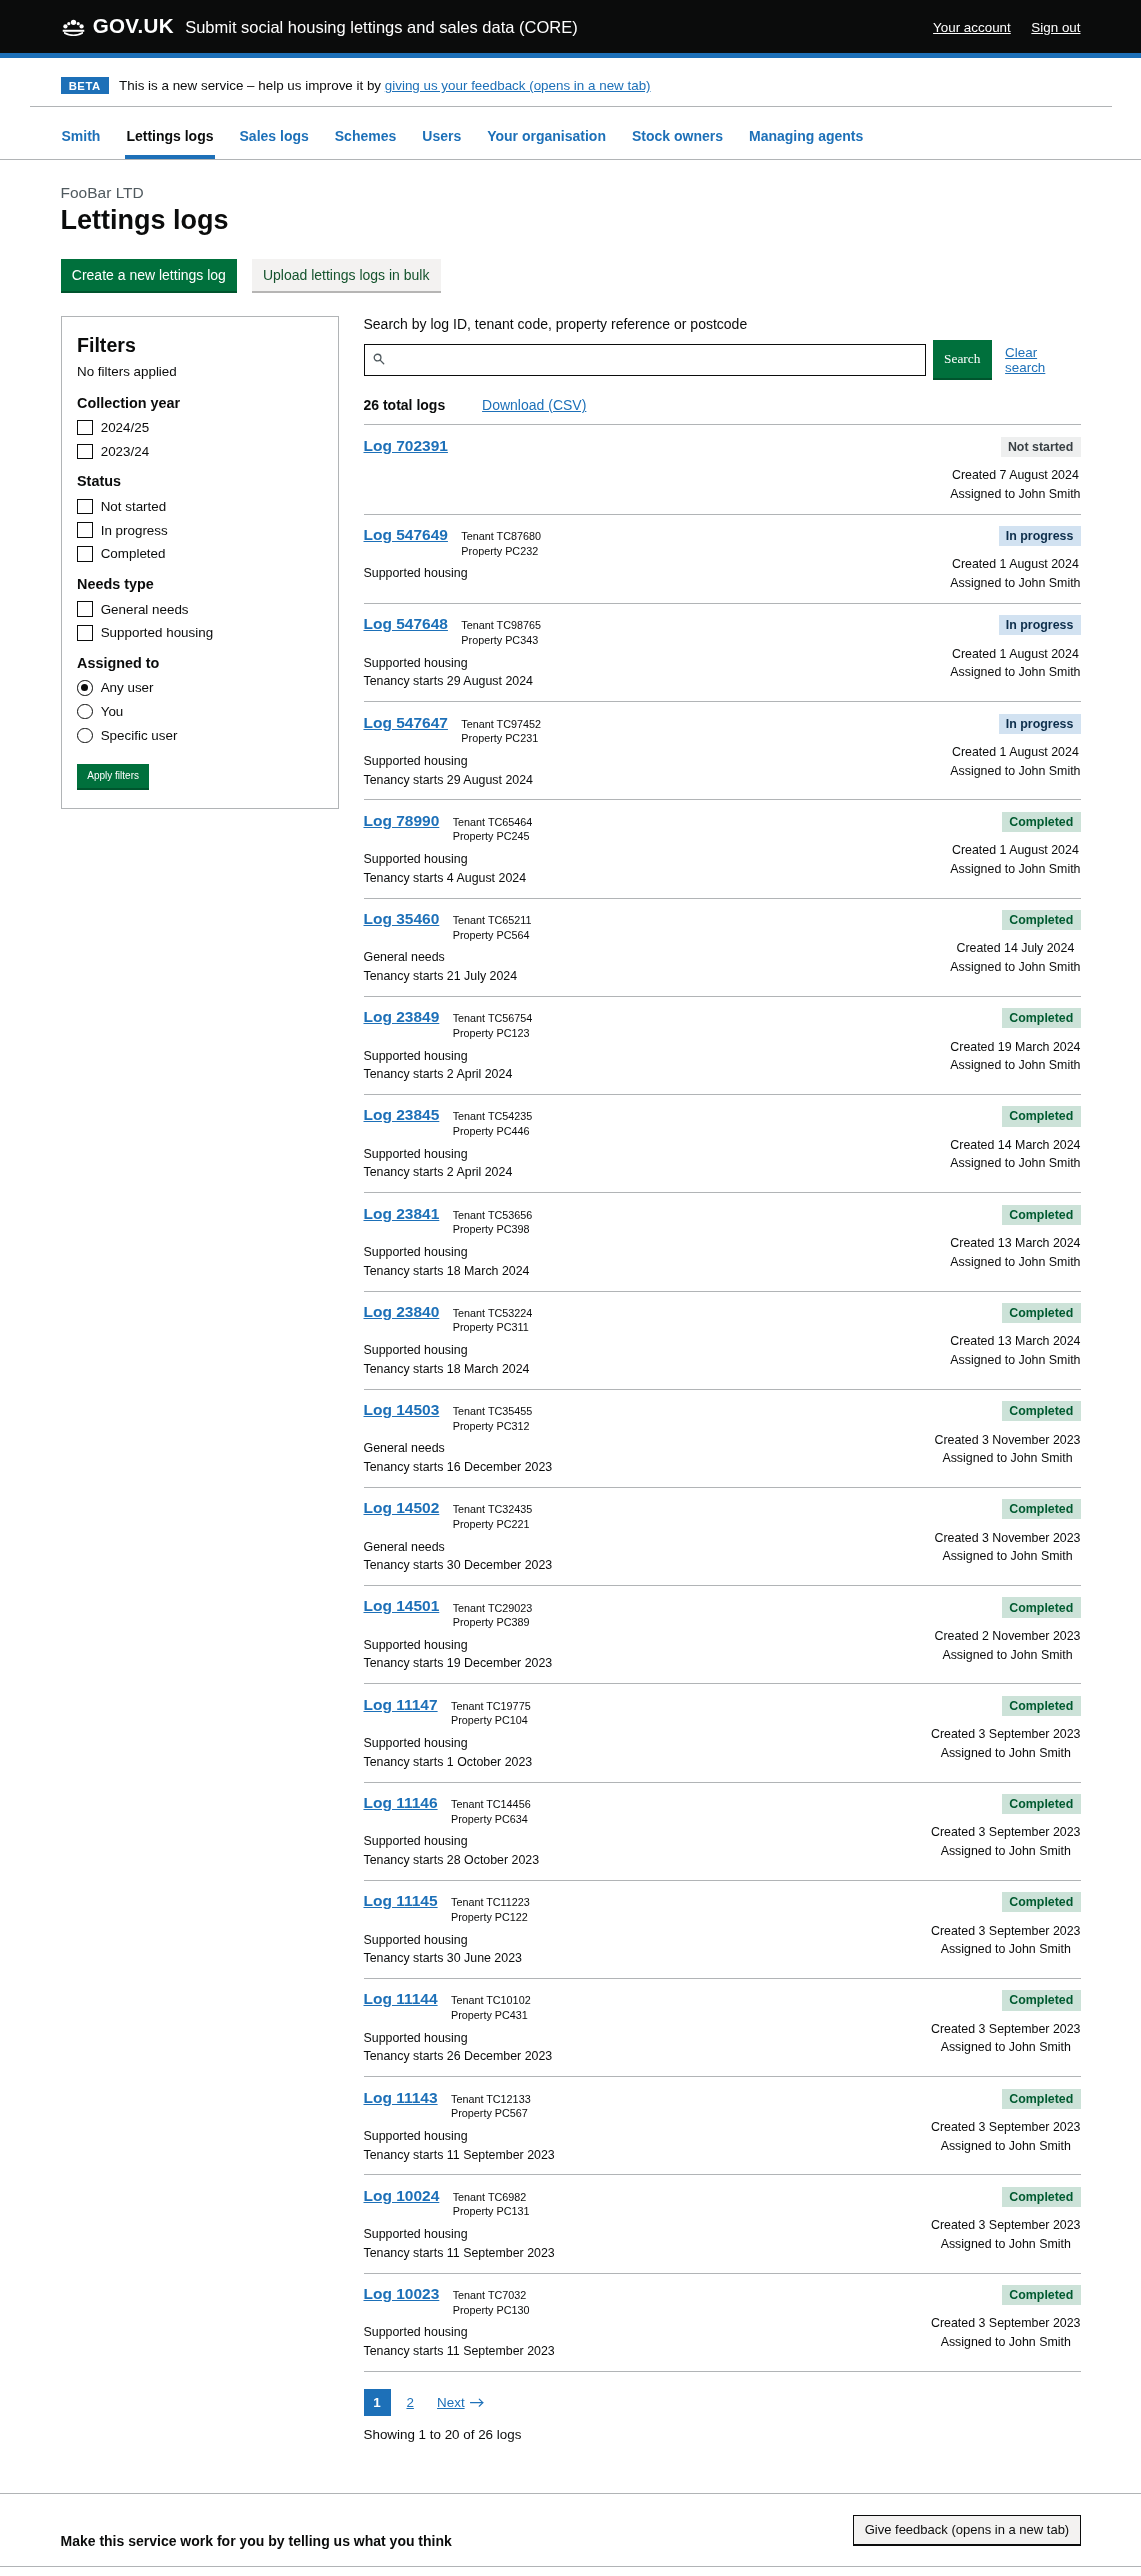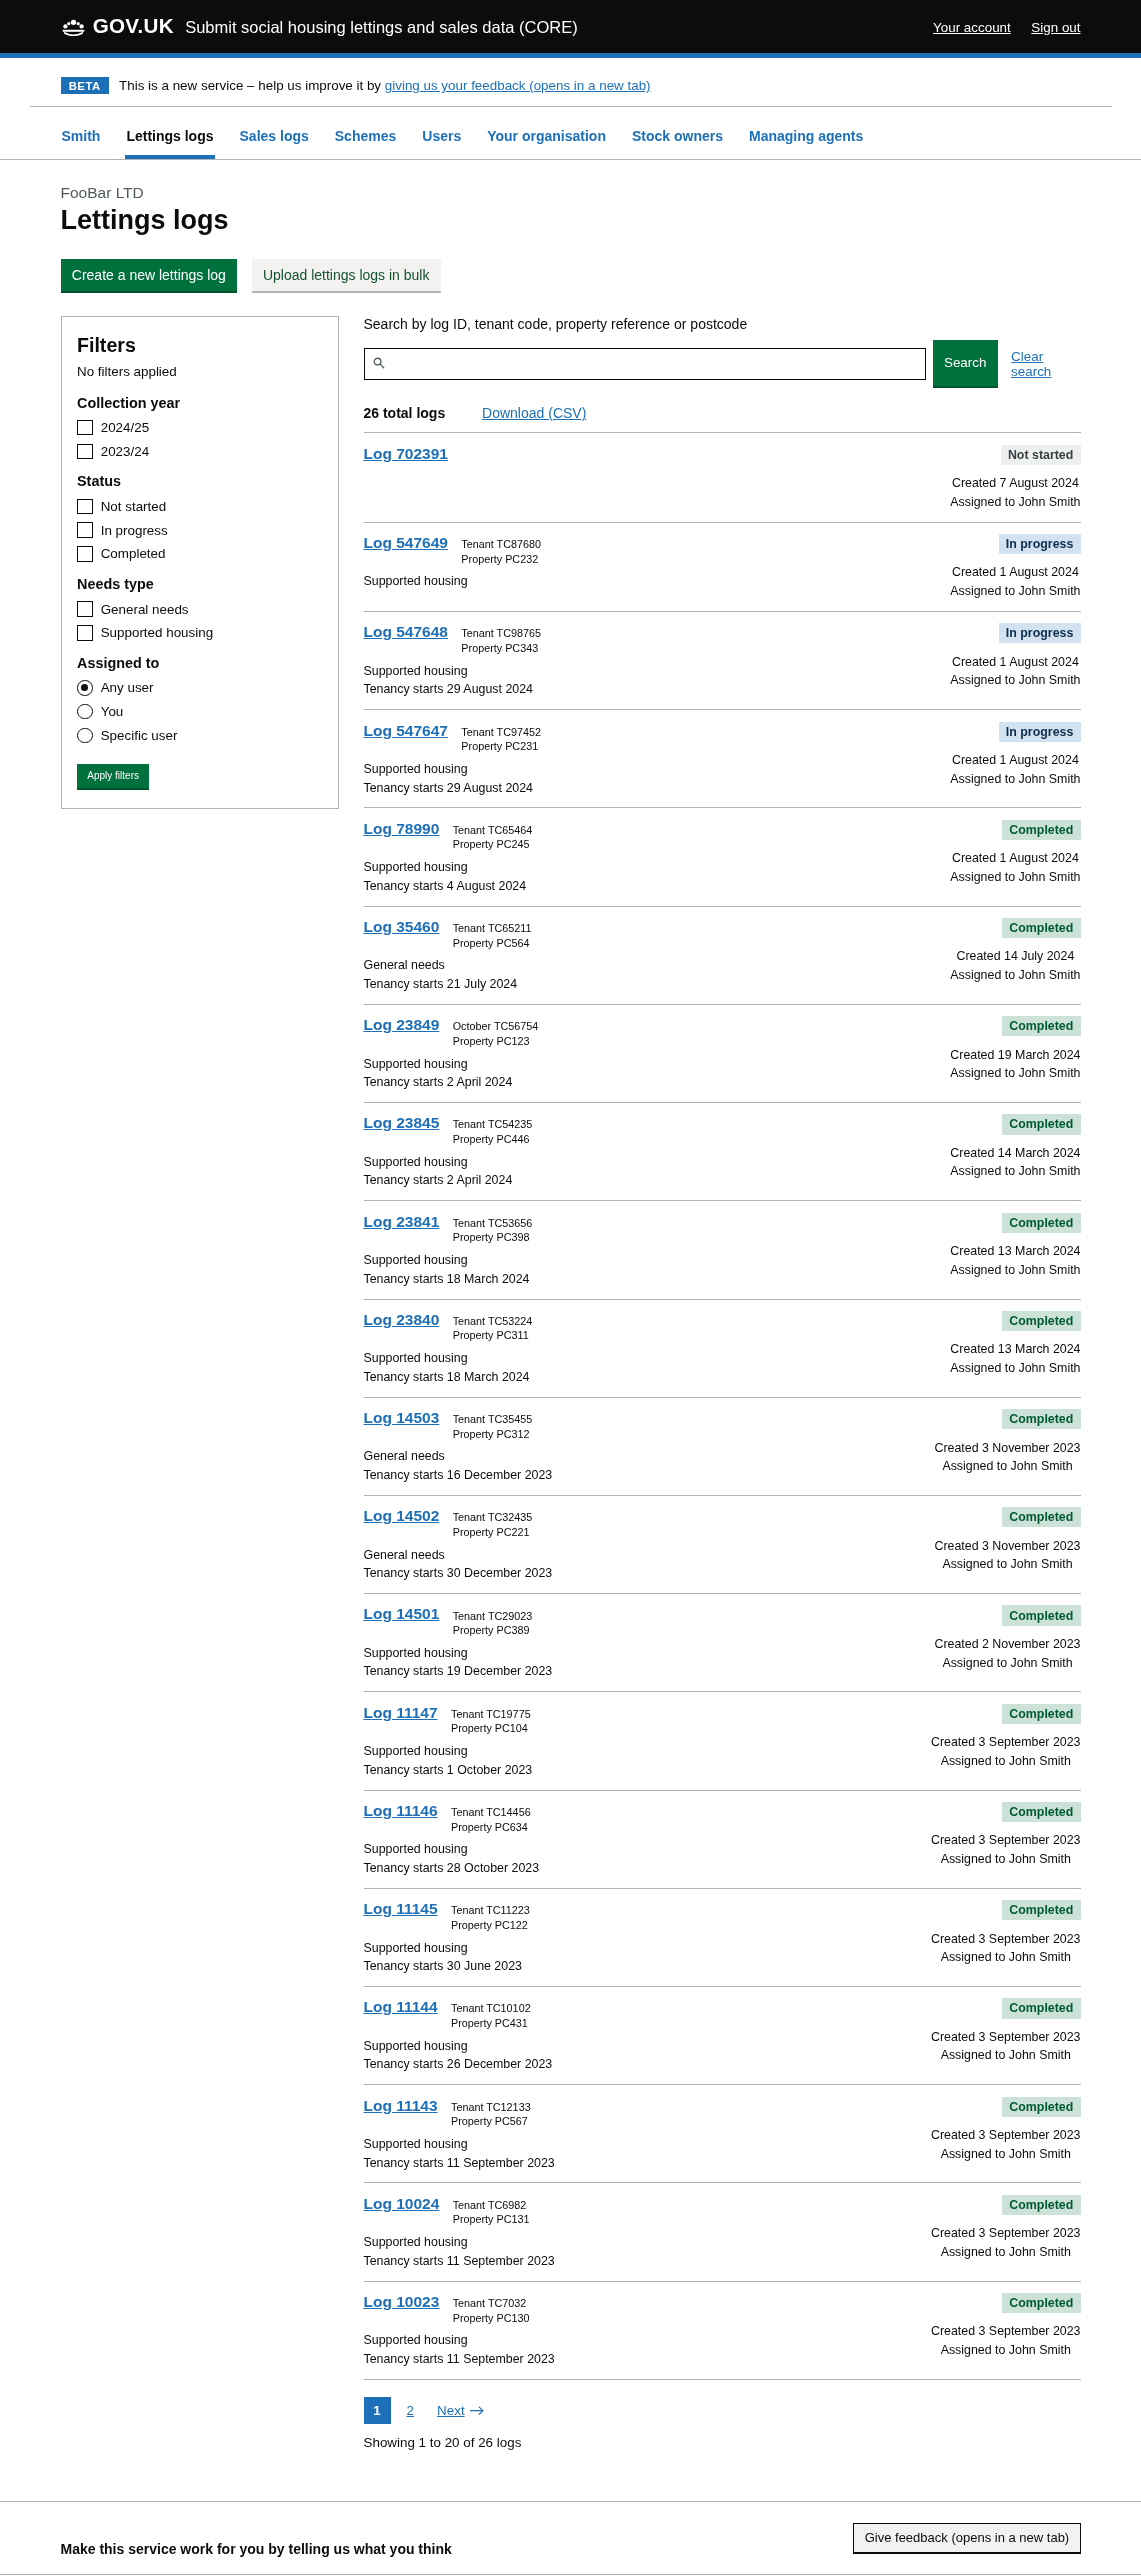--- a/index.html
+++ b/index.html
@@ -246,24 +246,24 @@
     margin-left: 5.2px;
     background: transparent;
   }
   .search-submit {
     background: #00703c;
     color: #fff;
     border: none;
     border-bottom: 2.1px solid rgba(0,0,0,0.25);
     font-size: 13.4px;
     padding: 7.2px 11.3px;
-    height: 48px;
+    height: 40px;
     margin-left: 7.2px;
     cursor: pointer;
-    font-family: Liberation Sans, sans-serif;
+    font-family: Liberation Serif, serif;
   }
   .clear-search {
     color: #1d70b8;
     font-size: 13.4px;
     margin-left: 13.4px;
     text-decoration: underline;
   }
 
   .results-meta {
     font-size: 14px;
@@ -675,21 +675,21 @@
                 <div>Assigned to John Smith</div>
               </div>
             </div>
           </div>
 
           <div class="log-row">
             <div class="log-left">
               <div class="log-id-line">
                 <a href="#" class="log-id">Log 23849</a>
                 <div class="log-codes">
-                  <div>October TC56754</div>
+                  <div>Tenant TC56754</div>
                   <div>Property PC123</div>
                 </div>
               </div>
               <div class="log-meta-line">Supported housing</div>
               <div class="log-meta-line">Tenancy starts 2 April 2024</div>
             </div>
             <div class="log-right">
               <span class="status-tag tag-green">Completed</span>
               <div class="log-dates">
                 <div>Created 19 March 2024</div>

